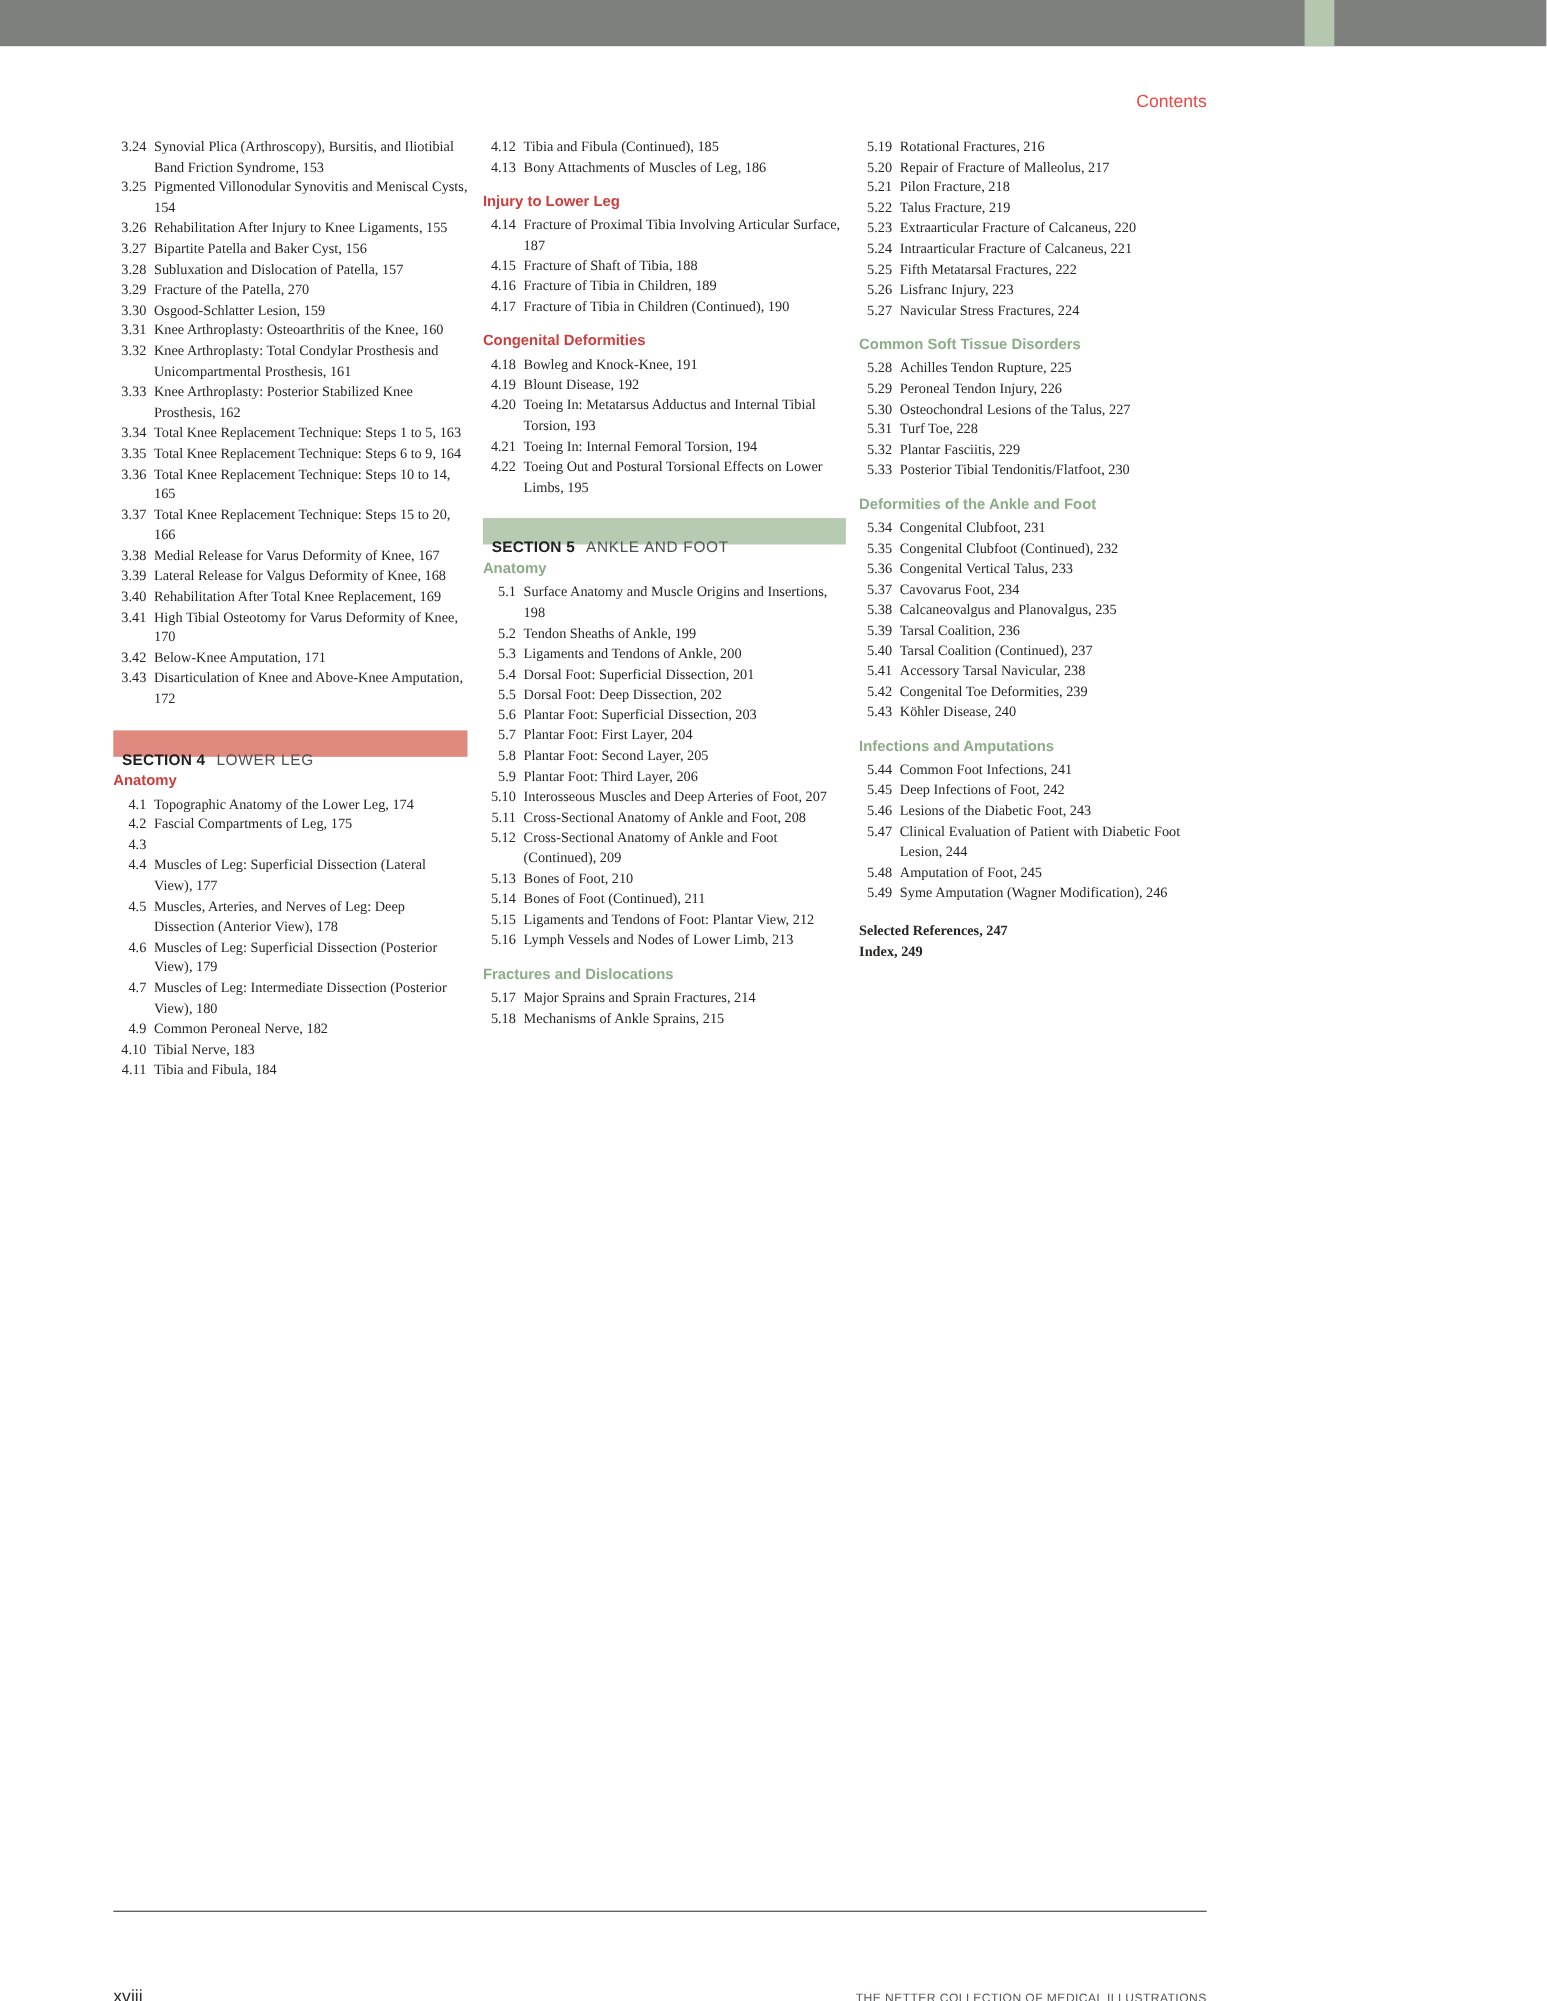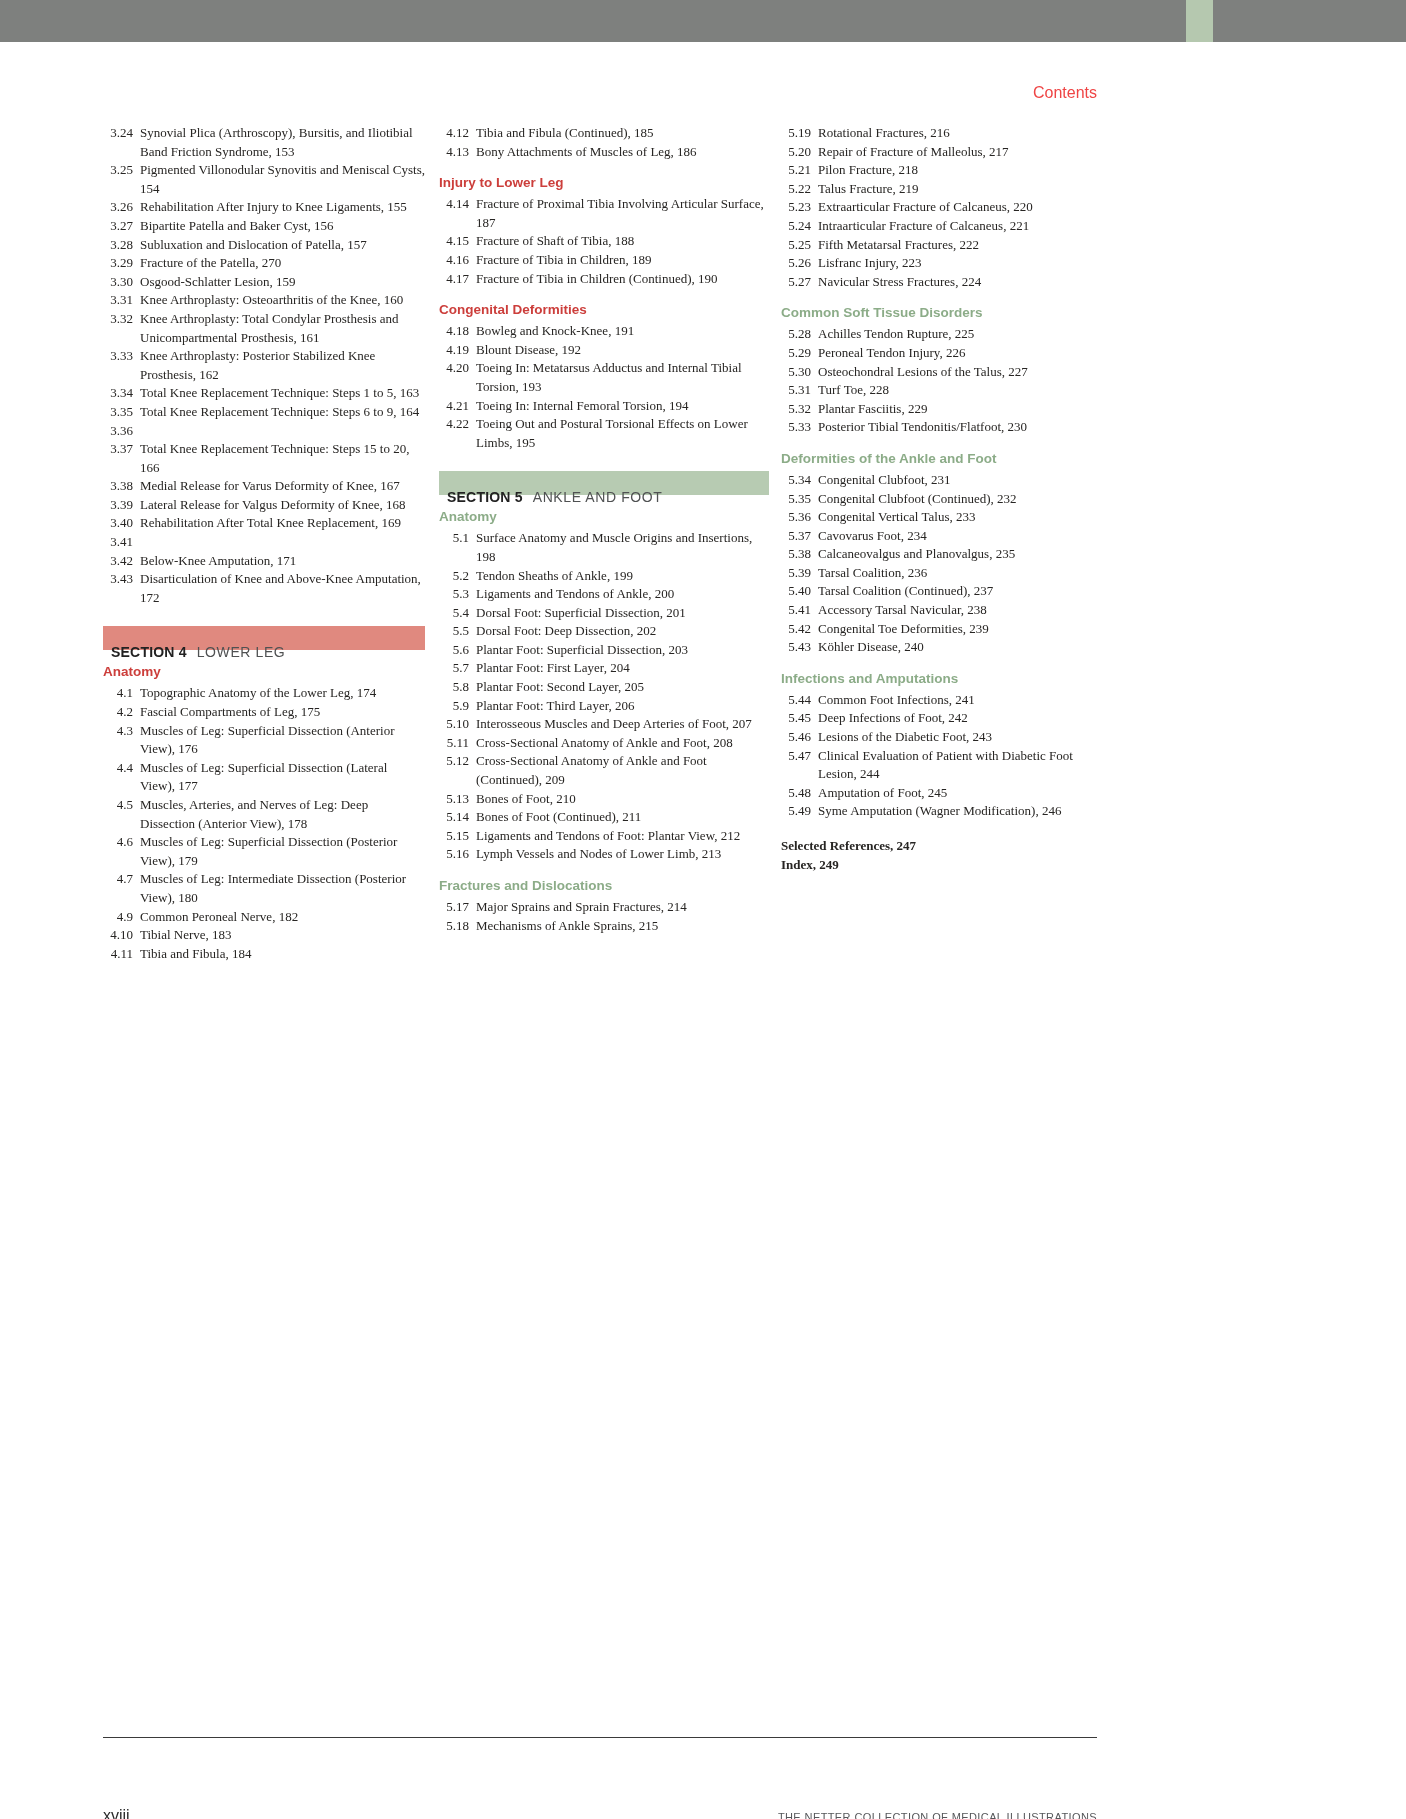--- a/index.html
+++ b/index.html
@@ -99,39 +99,41 @@
       <div class="entry">
         <span class="num">3.34</span>
         <span class="txt">Total Knee Replacement Technique: Steps 1 to 5, 163</span>
       </div>
       <div class="entry">
         <span class="num">3.35</span>
         <span class="txt">Total Knee Replacement Technique: Steps 6 to 9, 164</span>
       </div>
       <div class="entry">
         <span class="num">3.36</span>
+        <span class="txt">Total Knee Replacement Technique: Steps 10 to 14, 165</span>
       </div>
       <div class="entry">
         <span class="num">3.37</span>
         <span class="txt">Total Knee Replacement Technique: Steps 15 to 20, 166</span>
       </div>
       <div class="entry">
         <span class="num">3.38</span>
         <span class="txt">Medial Release for Varus Deformity of Knee, 167</span>
       </div>
       <div class="entry">
         <span class="num">3.39</span>
         <span class="txt">Lateral Release for Valgus Deformity of Knee, 168</span>
       </div>
       <div class="entry">
         <span class="num">3.40</span>
         <span class="txt">Rehabilitation After Total Knee Replacement, 169</span>
       </div>
       <div class="entry">
         <span class="num">3.41</span>
+        <span class="txt">High Tibial Osteotomy for Varus Deformity of Knee, 170</span>
       </div>
       <div class="entry">
         <span class="num">3.42</span>
         <span class="txt">Below-Knee Amputation, 171</span>
       </div>
       <div class="entry">
         <span class="num">3.43</span>
         <span class="txt">Disarticulation of Knee and Above-Knee Amputation, 172</span>
       </div>
       <div class="section-bar salmon">
@@ -142,21 +144,20 @@
       <div class="entry">
         <span class="num">4.1</span>
         <span class="txt">Topographic Anatomy of the Lower Leg, 174</span>
       </div>
       <div class="entry">
         <span class="num">4.2</span>
         <span class="txt">Fascial Compartments of Leg, 175</span>
       </div>
       <div class="entry">
         <span class="num">4.3</span>
-        <span class="txt">Muscles of Leg: Superficial Dissection (Anterior View), 176</span>
       </div>
       <div class="entry">
         <span class="num">4.4</span>
         <span class="txt">Muscles of Leg: Superficial Dissection (Lateral View), 177</span>
       </div>
       <div class="entry">
         <span class="num">4.5</span>
         <span class="txt">Muscles, Arteries, and Nerves of Leg: Deep Dissection (Anterior View), 178</span>
       </div>
       <div class="entry">

